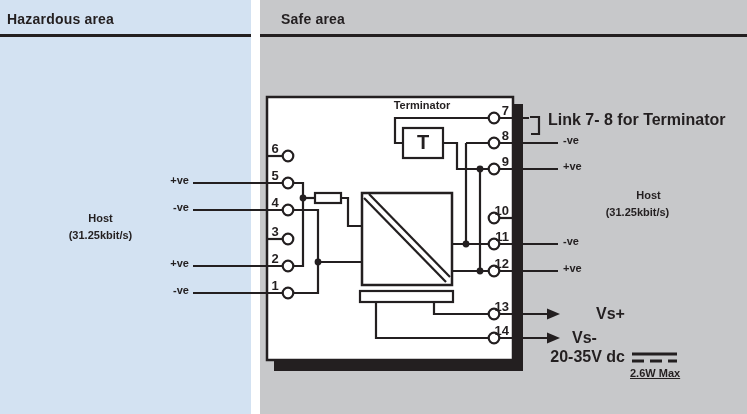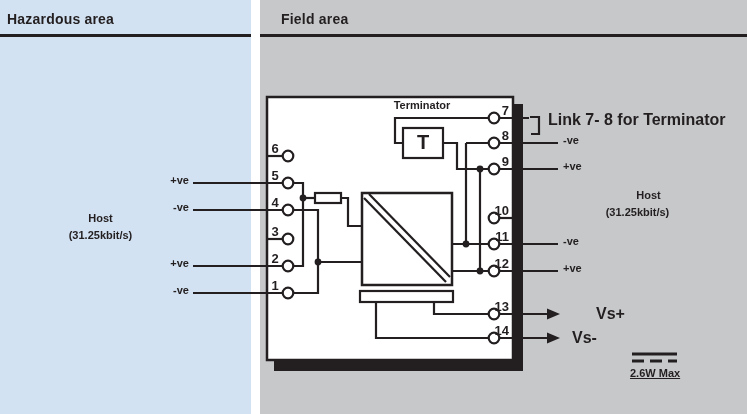--- a/index.html
+++ b/index.html
@@ -34,21 +34,21 @@
 </style>
 </head>
 <body>
 
 <div id="stage">
 
   <div class="panel" style="left:0;width:251px;background:var(--panel-hazard);"></div>
   <div class="panel" style="left:260px;width:487px;background:var(--panel-safe);"></div>
 
   <div class="hdr" style="left:7px;top:9px;">Hazardous area</div>
-  <div class="hdr" style="left:281px;top:9px;">Field area</div>
+  <div class="hdr" style="left:281px;top:9px;">Safe area</div>
   <div class="rule" style="left:0;top:34px;width:251px;"></div>
   <div class="rule" style="left:260px;top:34px;width:487px;"></div>
 
   <svg width="747" height="414" viewBox="0 0 747 414">
 
     <rect class="box" x="267" y="97" width="246" height="263"></rect>
 
     <g>
       <path class="w" d="M193 183 H303 V266 H193"></path>
       <path class="w" d="M193 210 H318 V293 H193"></path>
@@ -152,15 +152,16 @@
 
   <div class="lbl s15" style="left:563px;top:135px;">-ve</div>
   <div class="lbl s15" style="left:563px;top:161px;">+ve</div>
   <div class="lbl s15" style="left:563px;top:236px;">-ve</div>
   <div class="lbl s15" style="left:563px;top:263px;">+ve</div>
   <div class="lbl s15 ctr" style="left:576px;top:190px;width:145px;text-align:center;">Host</div>
   <div class="lbl s15 ctr" style="left:565px;top:207px;width:145px;">(31.25kbit/s)</div>
 
   <div class="lbl s16" style="left:596px;top:306px;text-align:right;">Vs+</div>
   <div class="lbl s16" style="left:572px;top:330px;">Vs-</div>
+  <div class="lbl s16 rgt" style="left:528px;top:349px;width:97px;">20-35V dc</div>
   <div class="lbl s15" style="left:630px;top:368px;text-decoration:underline;">2.6W Max</div>
 
 </div>
 
 </body></html>

